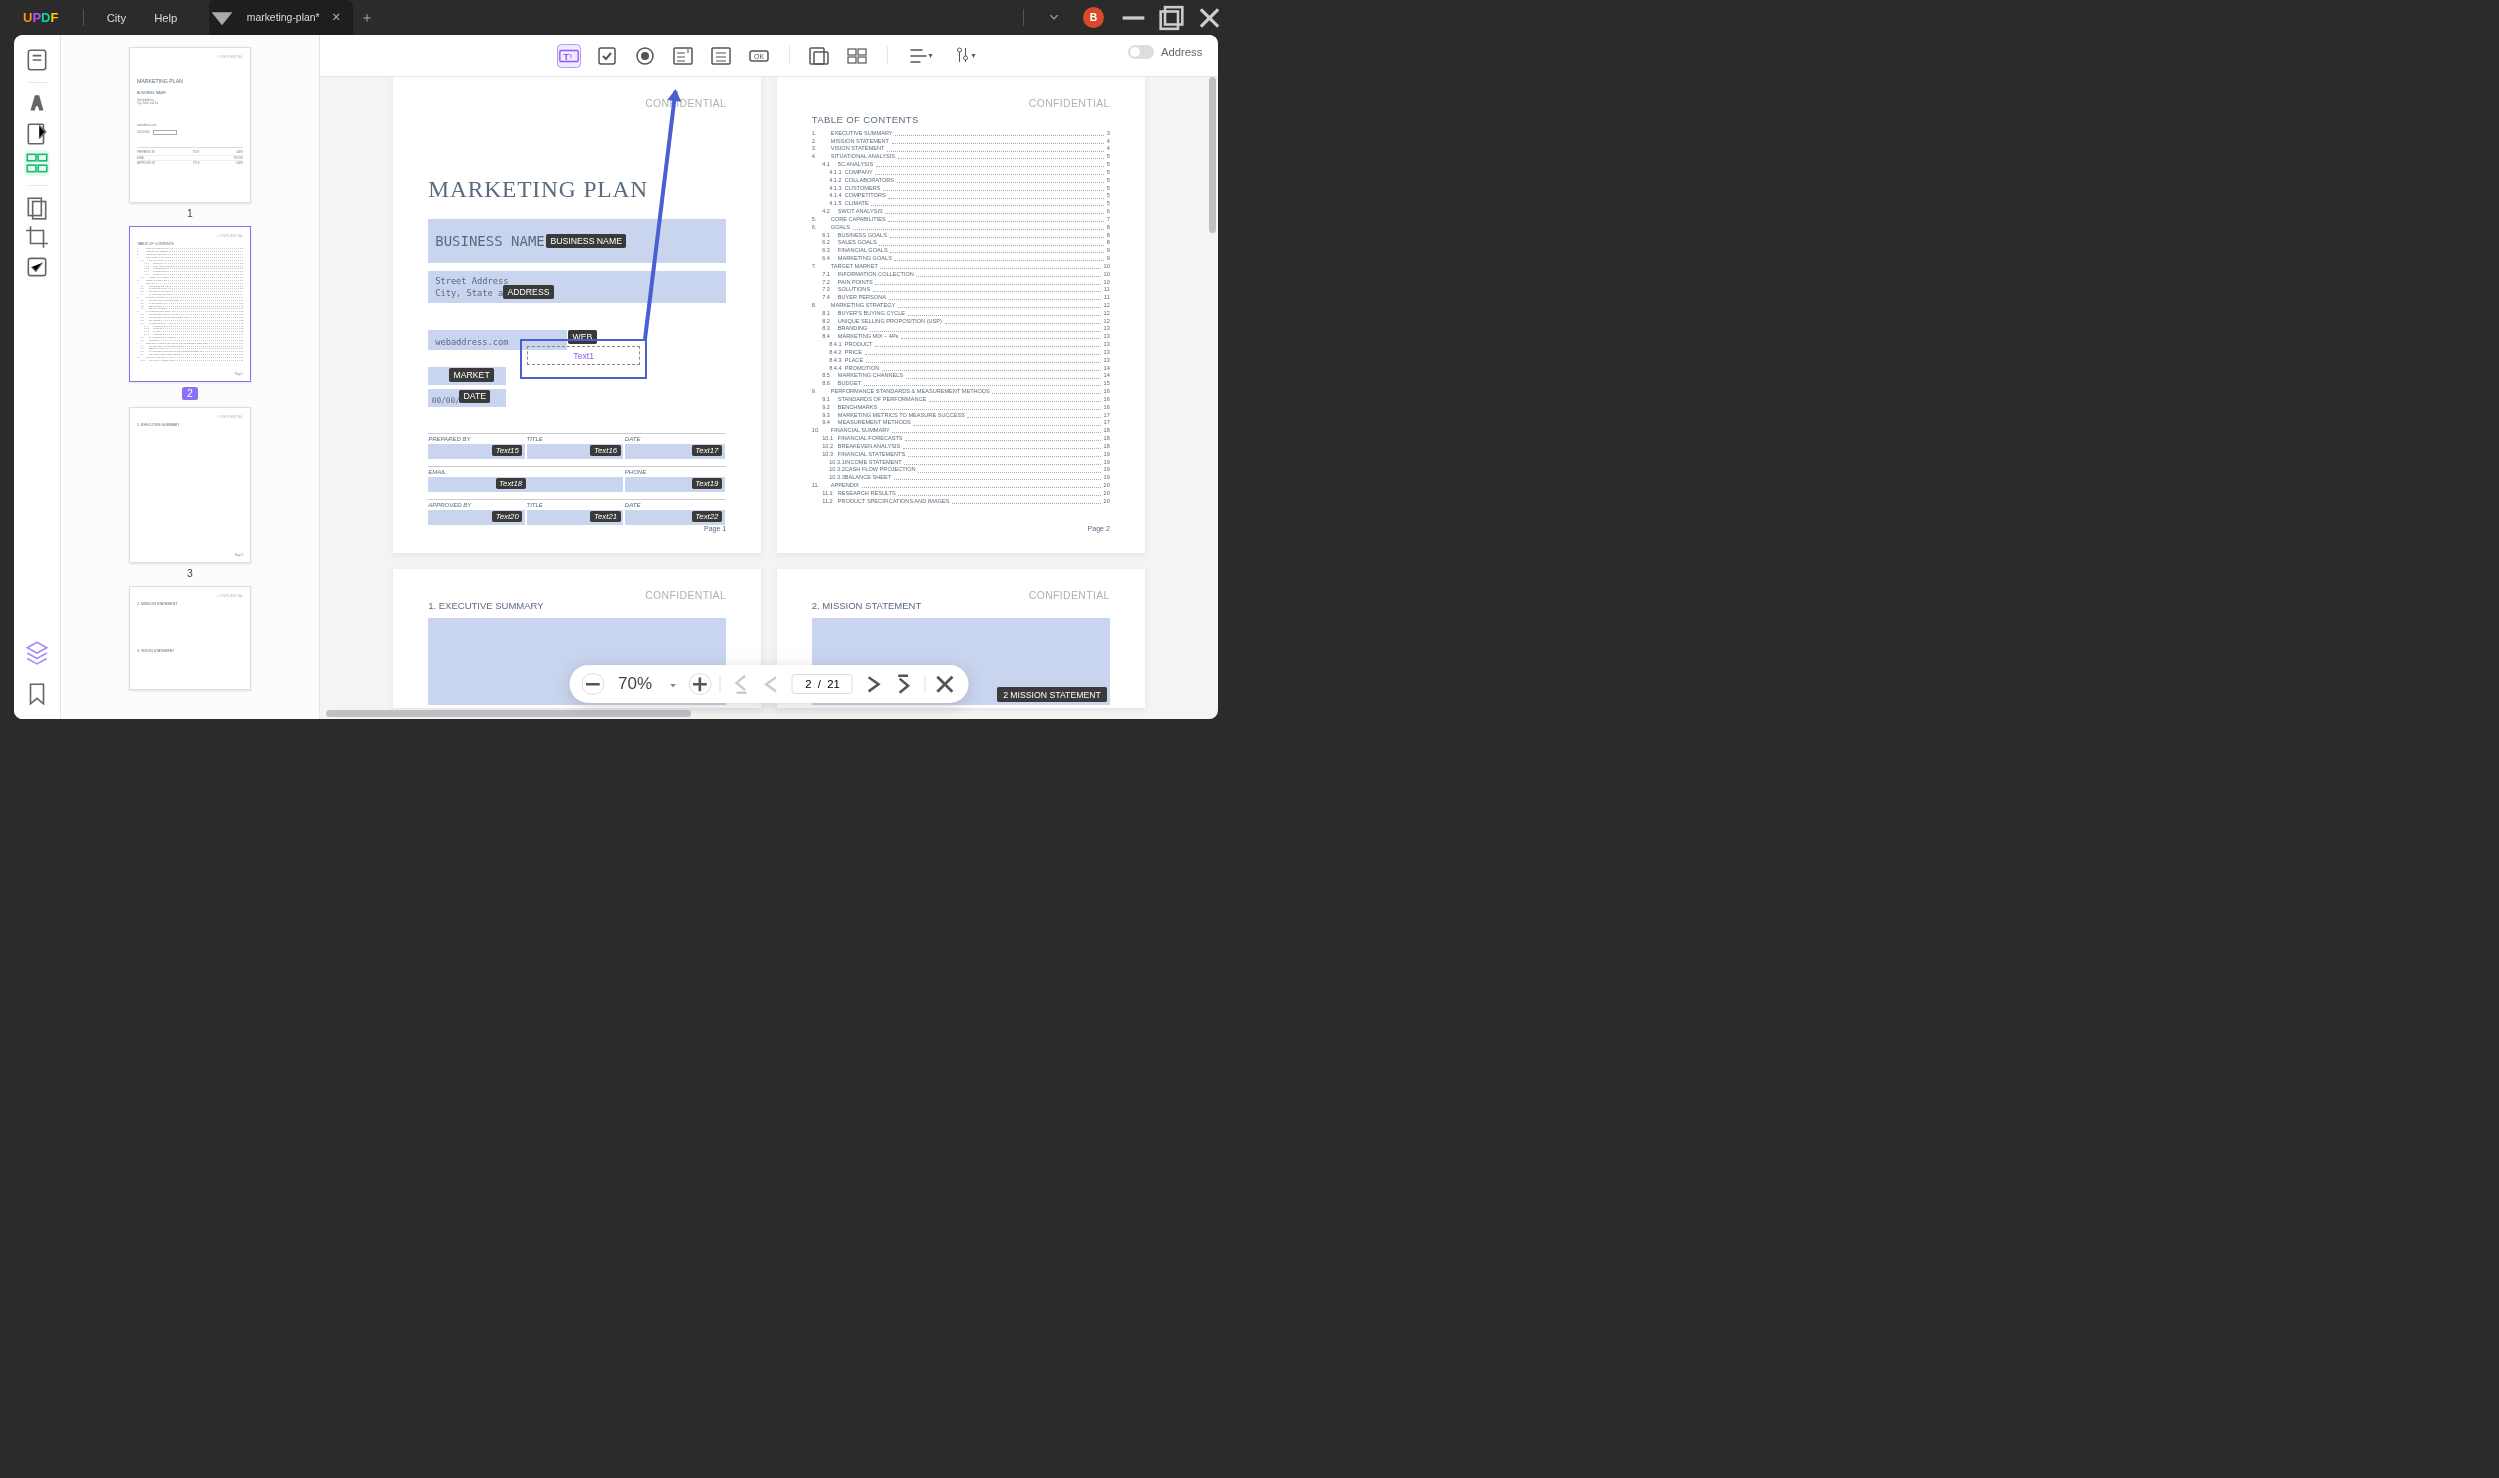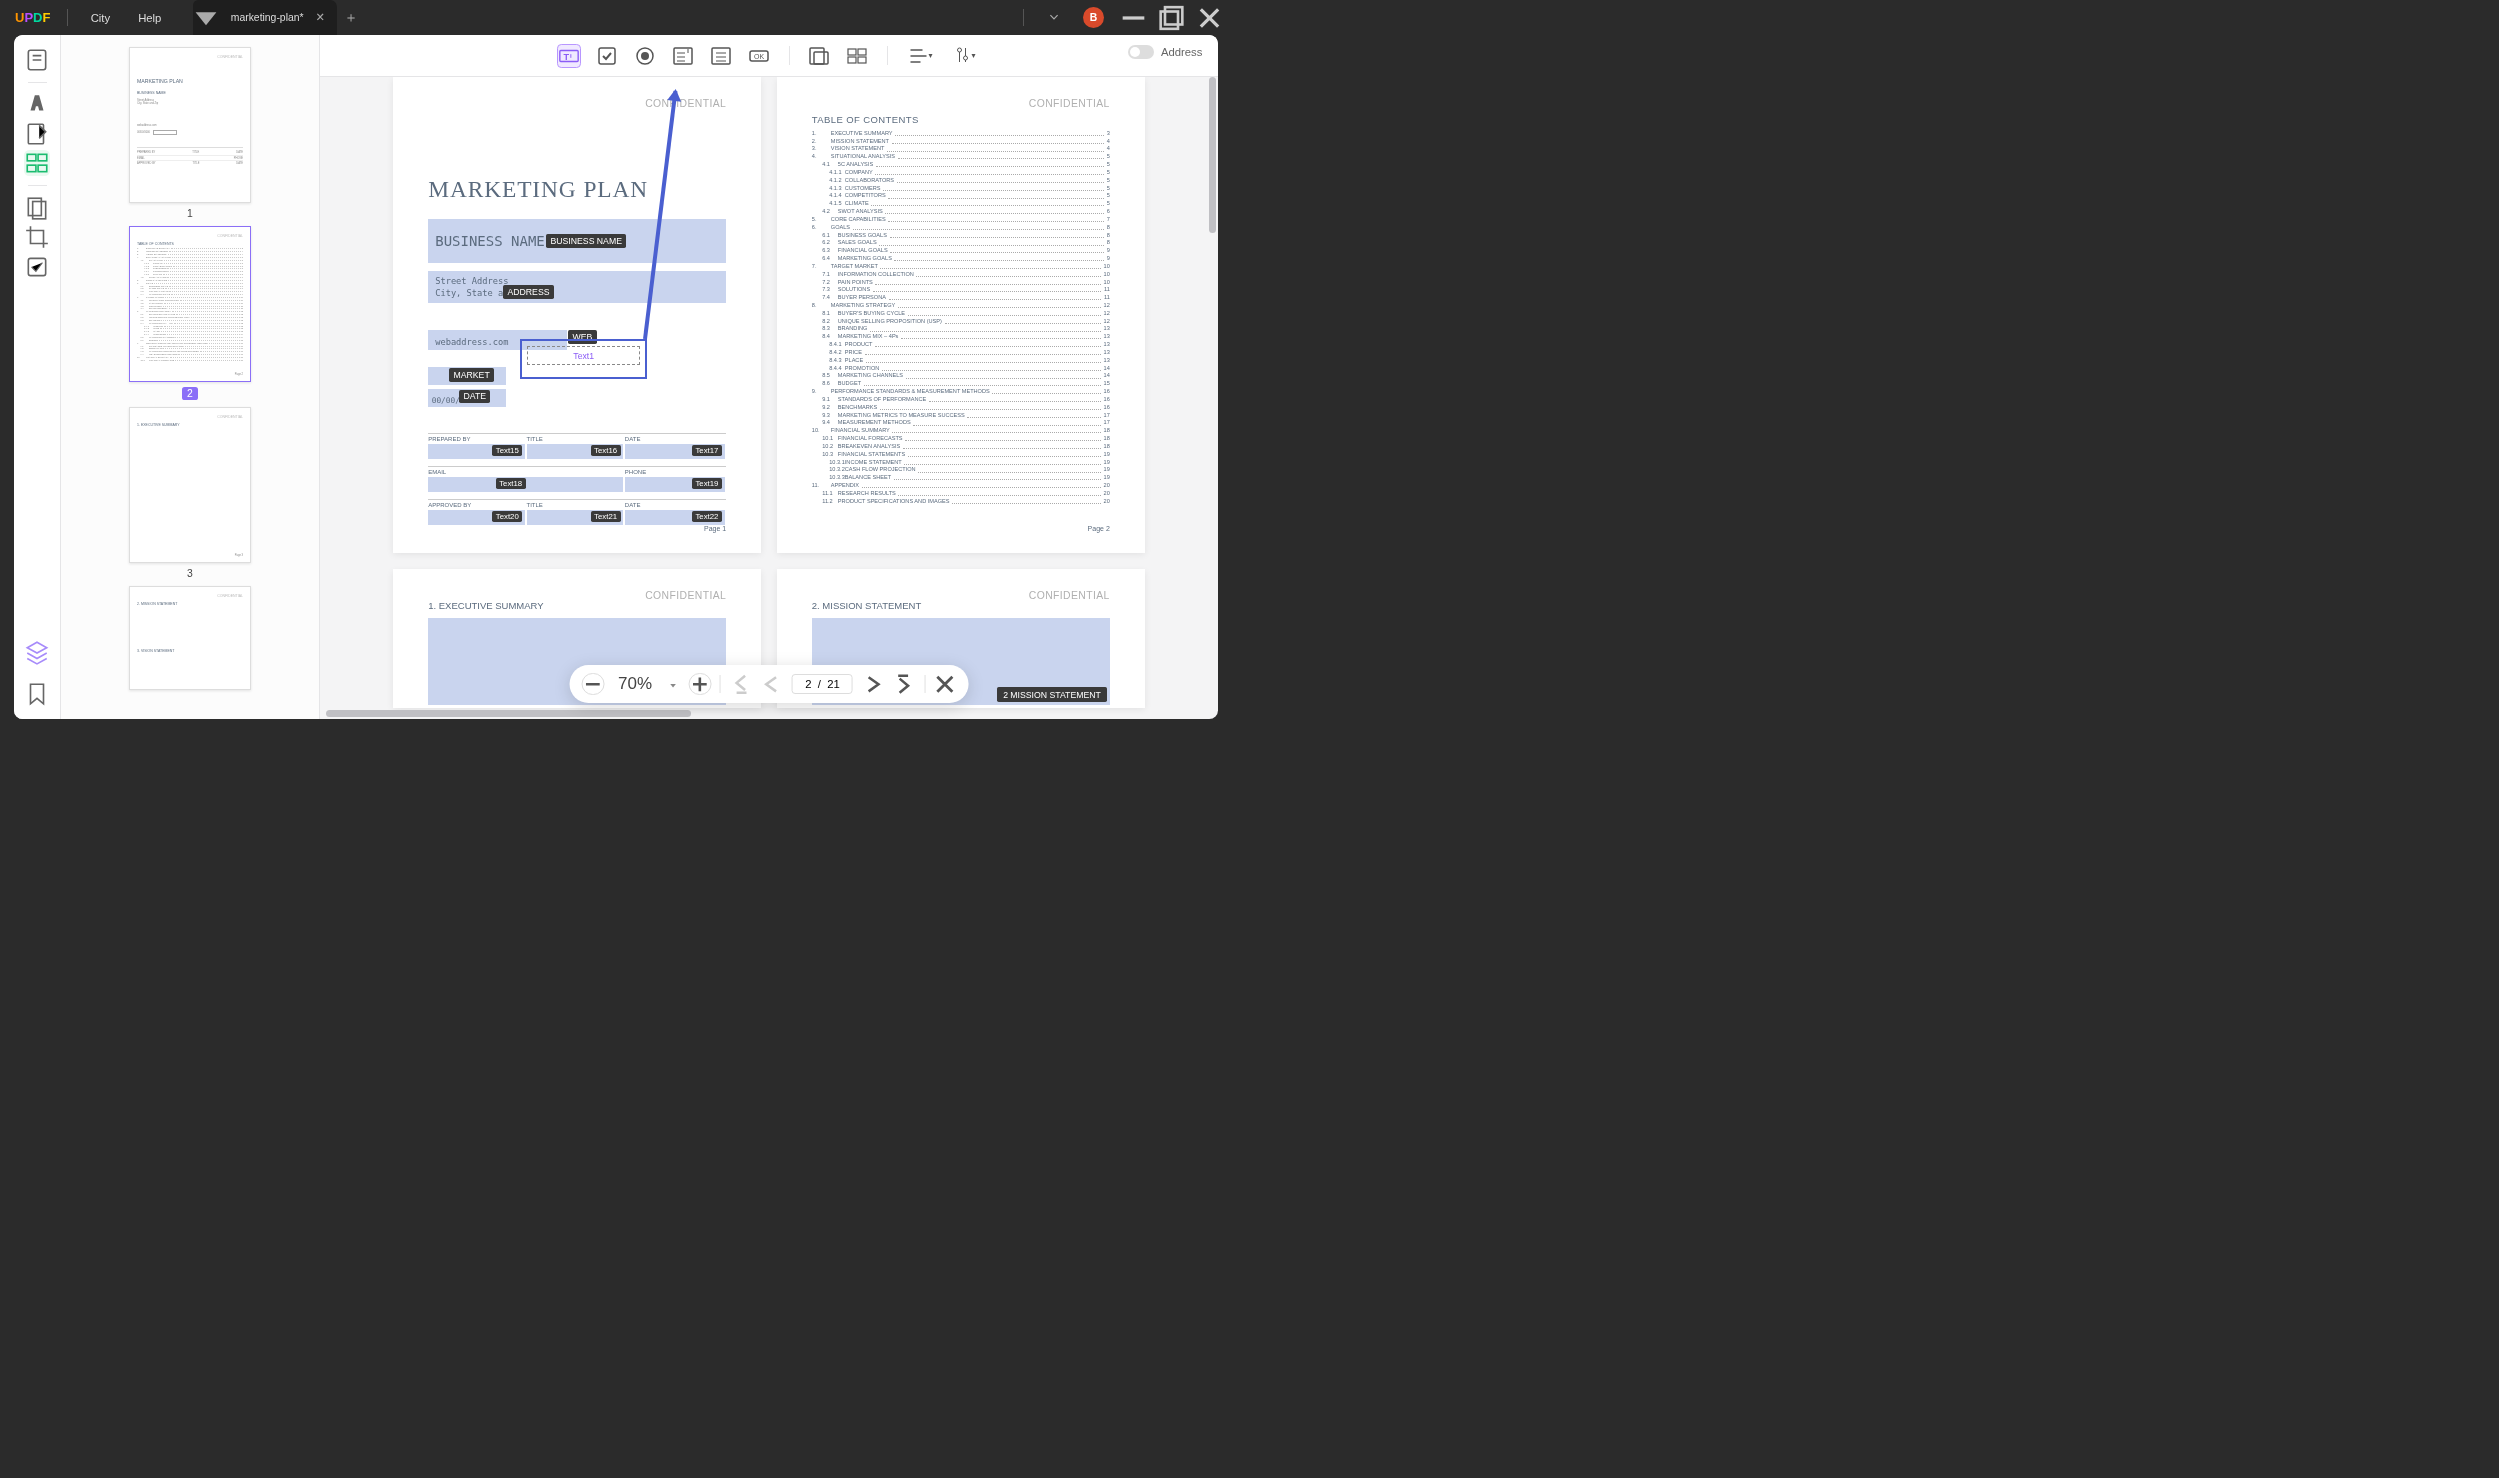--- a/index.html
+++ b/index.html
@@ -1,20 +1,20 @@
 <!DOCTYPE html>
 <html style="font-size:14px"><head>
 <meta charset="utf-8">
 <style>
 * { margin: 0; padding: 0; box-sizing: border-box; font-family: -apple-system, BlinkMacSystemFont, "Segoe UI", sans-serif; }
 body { background: #2b2b2b; width: 1232px; height: 729px; overflow: hidden; position: relative; }
 
 
 .titlebar { height: 35px; background: #2b2b2b; display: flex; align-items: center; padding: 0 7px; color: #ddd; }
-.logo { font-weight: bold; font-size: 13px; margin: 0 8px; }
+.logo { font-weight: bold; font-size: 13px; margin: 0 16px; }
 .logo .u { color: #ff9500; } .logo .p { color: #b84eff; } .logo .d { color: #00d9a0; } .logo .f { color: #ffcc00; }
 .vdiv { width: 0.9px; height: 17.4px; background: #555; margin: 0 8.7px; }
 .menu-item { padding: 0 14px; font-size: 11.3px; cursor: pointer; }
 .tab-area { display: flex; align-items: stretch; height: 100%; margin-left: 17.4px; }
 .tab-drop { width: 26px; display: flex; align-items: center; justify-content: center; background: #1e1e1e; border-radius: 5.2px 0 0 0; }
 .tab { background: #1e1e1e; display: flex; align-items: center; padding: 0 12px; font-size: 10.4px; gap: 12px; border-radius: 0 7px 0 0;}
 .tab-add { width: 28px; display: flex; align-items: center; justify-content: center; color: #aaa; cursor: pointer; }
 .win-right { margin-left: auto; display: flex; align-items: center; gap: 7px; }
 .chev { color: #aaa; padding: 0 8.7px; }
 .avatar { width: 21px; height: 21px; background: #d94a2b; border-radius: 50%; display: flex; align-items: center; justify-content: center; font-size: 10.4px; font-weight: 600; color: #fff; margin: 0 7px; }
@@ -56,21 +56,21 @@
 .p1-title { font-size: 23.4px; color: #5b6b7e; font-weight: 400; margin-top: 78px; margin-bottom: 15.6px; letter-spacing: 0.9px; font-family: Georgia, serif; }
 .ff { background: #c9d4ee; position: relative; margin-bottom: 8.7px; }
 .ff-lbl { position: absolute; background: #3a3a3a; color: #fff; font-size: 8.7px; padding: 1.7px 4.3px; border-radius: 1.7px; white-space: nowrap; }
 .ff-txt { font-family: monospace; color: #5b6b7e; font-size: 14px; }
 .ff-txt-sm { font-family: monospace; color: #5b6b7e; font-size: 8.7px; line-height: 1.4; }
 .selbox { position: absolute; border: 2.6px solid #4a5fd0; padding: 5.2px; }
 .selinner { border: 0.9px dashed #888; position: relative; color: #8b5cf6; font-size: 8.7px; text-align: center; padding: 3.5px 26px; }
 .arrow { position: absolute; width: 3.5px; background: #4a5fd0; transform-origin: bottom center; }
 .arrow::before { content: ''; position: absolute; top: -8.7px; left: -5.2px; border: 7px solid transparent; border-bottom: 12px solid #4a5fd0; }
 
-.form-table { width: 100%; border-collapse: collapse; margin-top: 17.4px; }
+.form-table { width: 100%; border-collapse: collapse; margin-top: 17.4px; font-style: italic; }
 .form-table th { font-size: 6px; color: #5b6b7e; font-weight: 400; text-align: left; padding: 1.7px 0; border-top: 0.9px solid #ccc; }
 .form-table td { padding: 0 1.7px 7px 0; }
 .ftd { background: #c9d4ee; height: 15.6px; position: relative; }
 .ftd .ff-lbl { right: 2.6px; top: 1.7px; font-size: 7.8px; padding: 0.9px 3.5px; }
 
 
 .toc-title { font-size: 9.5px; color: #5b6b7e; letter-spacing: 0.4px; margin-top: 15.6px; margin-bottom: 5.2px; }
 .toc { font-size: 5.6px; color: #5b6b7e; line-height: 1.4; }
 .toc-row { display: flex; }
 .toc-num { width: 19px; flex-shrink: 0; }

